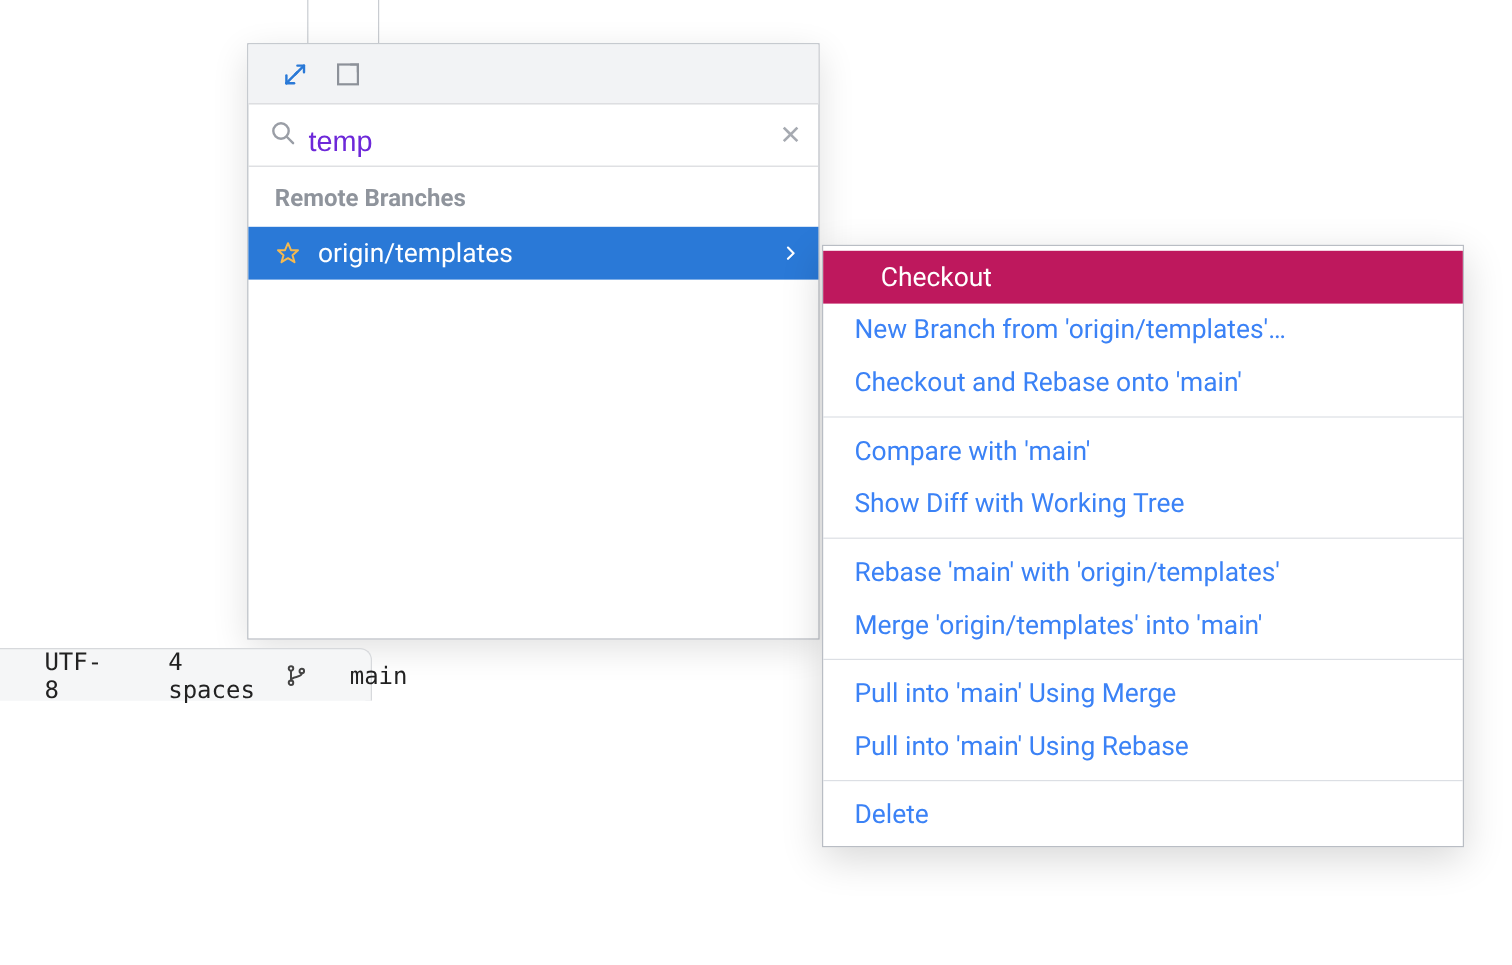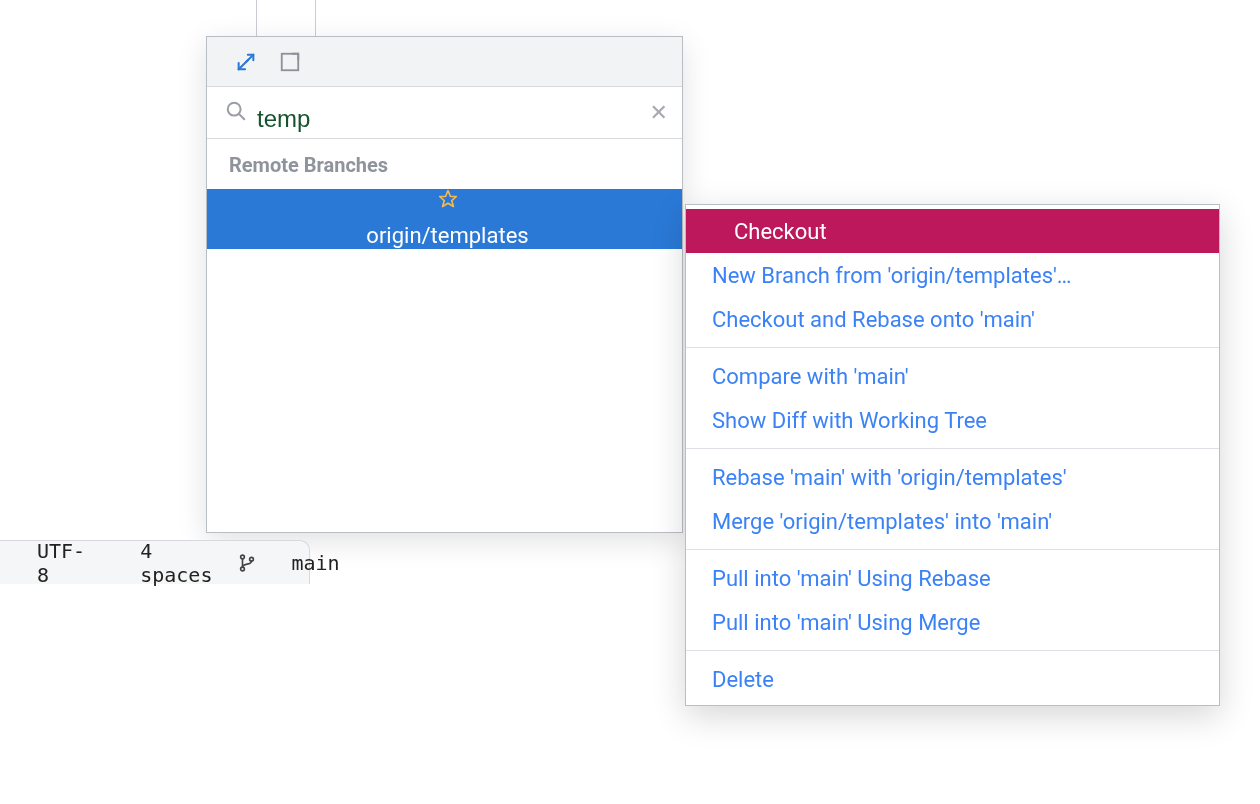--- a/index.html
+++ b/index.html
@@ -72,42 +72,41 @@
     height: 52px;
     display: flex; align-items: center;
     padding: 0 14px 0 18px;
     border-bottom: 1px solid #d7d9dc;
     gap: 10px;
   }
   .bp-search input {
     flex: 1;
     border: none; outline: none;
     font-size: 24px;
-    color: #14532d;
+    color: #6d28d9;
     background: transparent;
     margin-top: 12px;
   }
   .search-glyph { color: #9a9ea6; }
   .clear-glyph { color: #a6aab1; font-size: 22px; }
 
   .section-label {
     padding: 14px 22px 12px 22px;
     font-size: 20px;
     font-weight: 700;
     color: #8f949c;
   }
 
   .branch-row {
-    height: 60px;
+    height: 44px;
     display: flex;
     align-items: center;
     padding: 0 16px 0 22px;
     gap: 14px;
     font-size: 22px;
-    flex-direction: column;
   }
   .branch-row.selected {
     background: #2a79d7;
     color: #fff;
   }
   .branch-row .spacer { flex: 1; }
   .star { width: 22px; height: 22px; display:flex; align-items:center; justify-content:center;}
   .chev { font-size: 22px; }
 
   
@@ -204,24 +203,24 @@
     </div>
   <div class="sep"></div>
   <div class="item">
       <span>Rebase 'main' with 'origin/templates'</span>
     </div>
   <div class="item">
       <span>Merge 'origin/templates' into 'main'</span>
     </div>
   <div class="sep"></div>
   <div class="item">
+      <span>Pull into 'main' Using Merge</span>
+    </div>
+  <div class="item">
       <span>Pull into 'main' Using Rebase</span>
-    </div>
-  <div class="item">
-      <span>Pull into 'main' Using Merge</span>
     </div>
   <div class="sep"></div>
   <div class="item">
       <span>Delete</span>
     </div>
 </div>
 
 <div class="statusbar">
   <span class="cell mono">UTF-8</span>
   <span class="cell mono">4 spaces</span>

